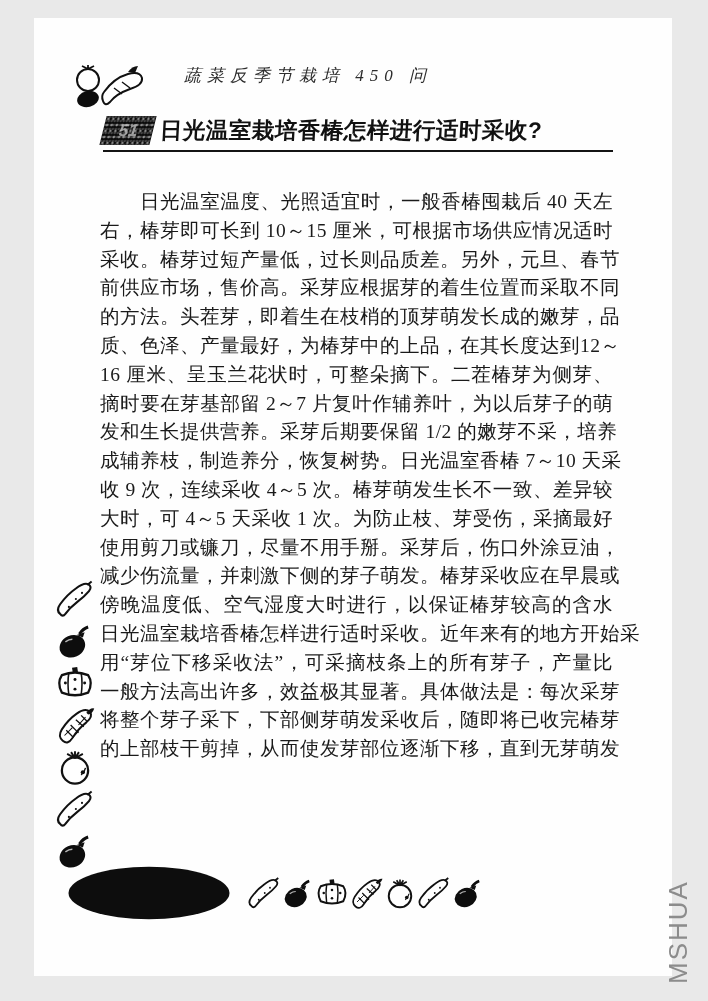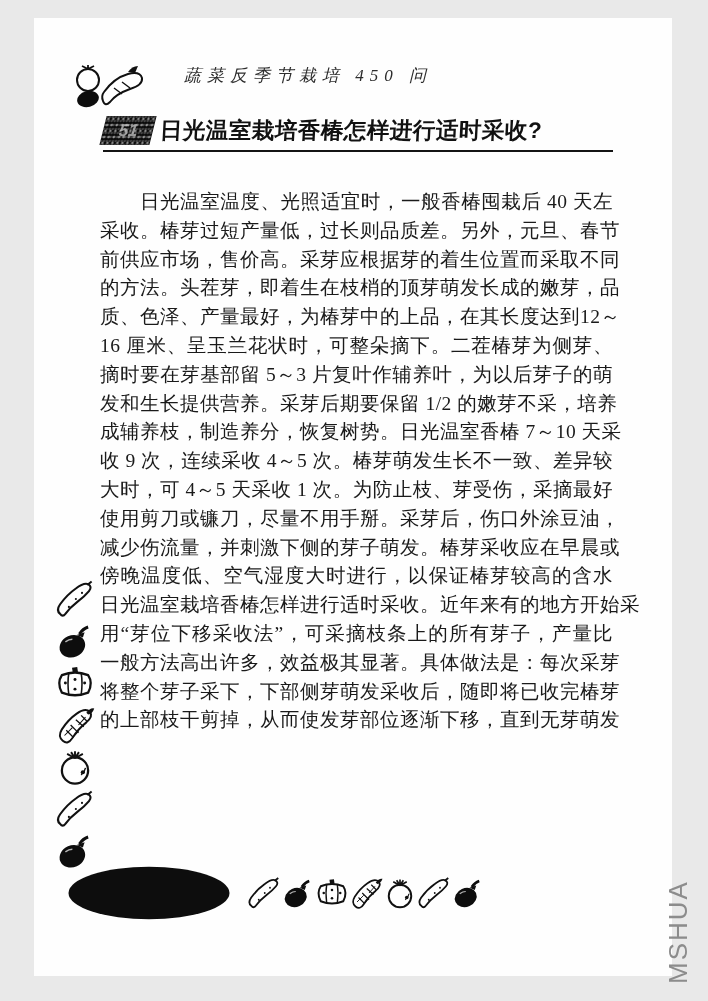--- a/index.html
+++ b/index.html
@@ -141,26 +141,27 @@
 
   <div class="sec">
     <span class="badge">
       <span class="badge-num">51</span>
     </span>
     <span class="sec-title">日光温室栽培香椿怎样进行适时采收?</span>
   </div>
 
   <main class="body-text">
       <div class="line">日光温室温度、光照适宜时，一般香椿囤栽后 40 天左</div>
+      <div class="line">右，椿芽即可长到 10～15 厘米，可根据市场供应情况适时</div>
       <div class="line">采收。椿芽过短产量低，过长则品质差。另外，元旦、春节</div>
       <div class="line">前供应市场，售价高。采芽应根据芽的着生位置而采取不同</div>
       <div class="line">的方法。头茬芽，即着生在枝梢的顶芽萌发长成的嫩芽，品</div>
       <div class="line">质、色泽、产量最好，为椿芽中的上品，在其长度达到12～</div>
       <div class="line">16 厘米、呈玉兰花状时，可整朵摘下。二茬椿芽为侧芽、</div>
-      <div class="line">摘时要在芽基部留 5～3 片复叶作辅养叶，为以后芽子的萌</div>
+      <div class="line">摘时要在芽基部留 2～7 片复叶作辅养叶，为以后芽子的萌</div>
       <div class="line">发和生长提供营养。采芽后期要保留 1/2 的嫩芽不采，培养</div>
       <div class="line">成辅养枝，制造养分，恢复树势。日光温室香椿 7～10 天采</div>
       <div class="line">收 9 次，连续采收 4～5 次。椿芽萌发生长不一致、差异较</div>
       <div class="line">大时，可 4～5 天采收 1 次。为防止枝、芽受伤，采摘最好</div>
       <div class="line">使用剪刀或镰刀，尽量不用手掰。采芽后，伤口外涂豆油，</div>
       <div class="line">减少伤流量，并刺激下侧的芽子萌发。椿芽采收应在早晨或</div>
       <div class="line">傍晚温度低、空气湿度大时进行，以保证椿芽较高的含水</div>
       <div class="line">日光温室栽培香椿怎样进行适时采收。近年来有的地方开始采</div>
       <div class="line">用“芽位下移采收法”，可采摘枝条上的所有芽子，产量比</div>
       <div class="line">一般方法高出许多，效益极其显著。具体做法是：每次采芽</div>

